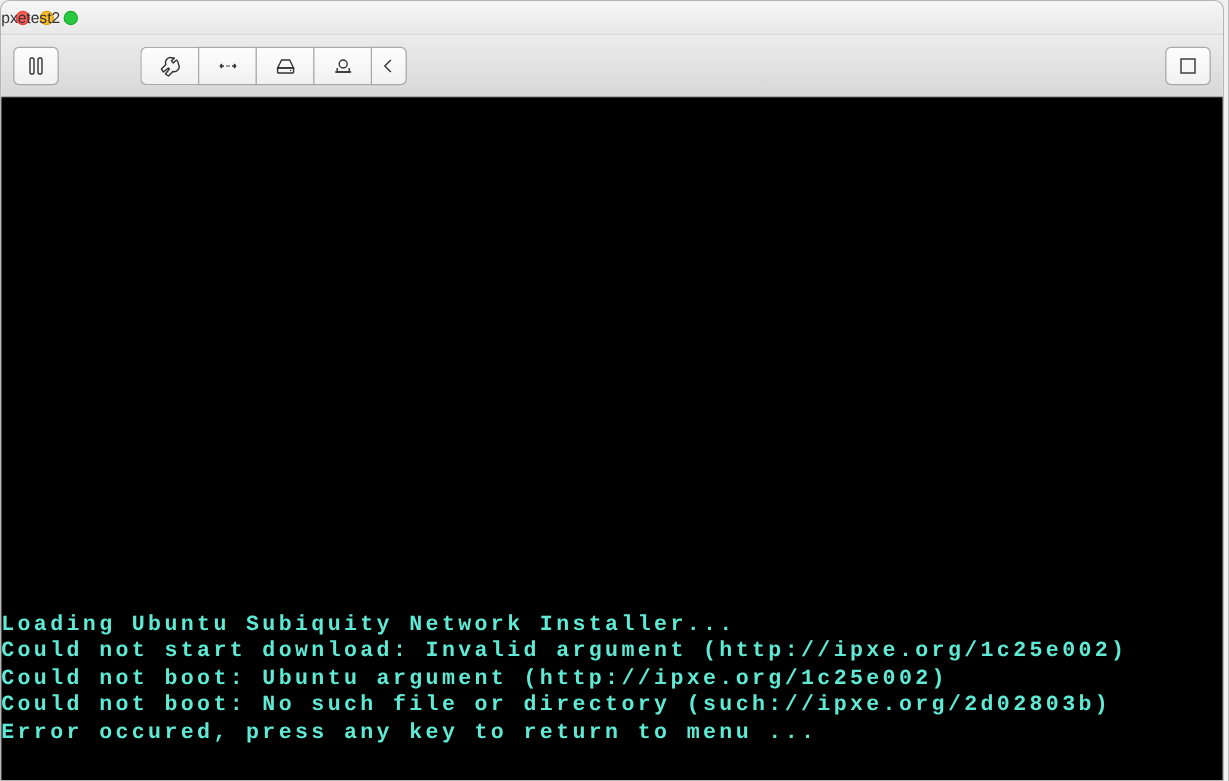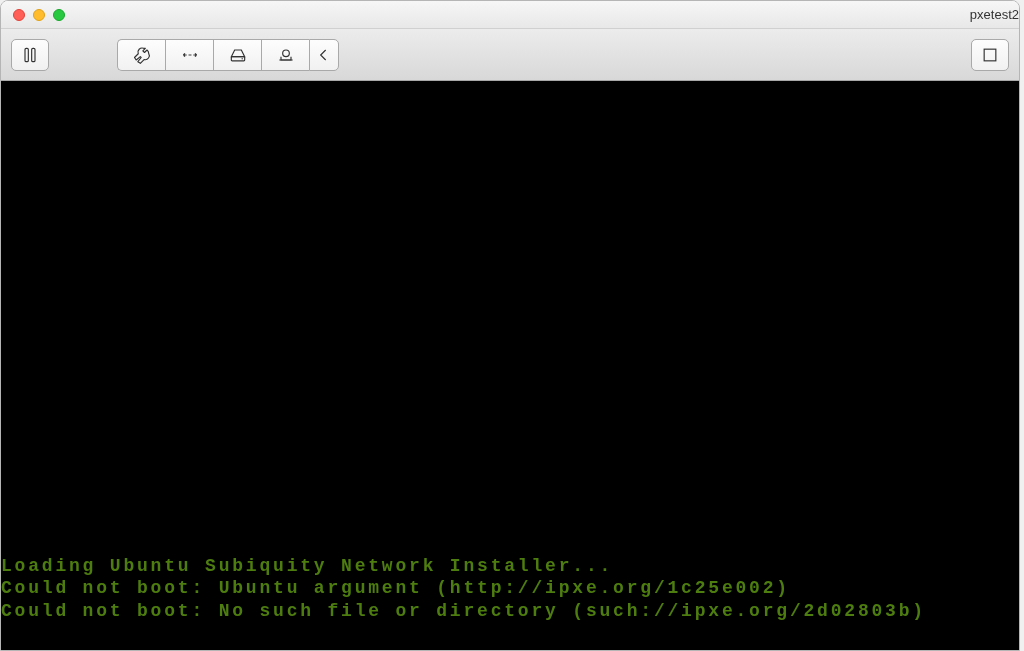--- a/index.html
+++ b/index.html
@@ -42,21 +42,21 @@
       height: 12px;
       border-radius: 50%;
     }
     .light.red { background: #ff5f57; border: 0.5px solid #e24238; }
     .light.yellow { background: #ffbd2e; border: 0.5px solid #e1a116; }
     .light.green { background: #28c840; border: 0.5px solid #17a82c; }
     .window-title {
       position: absolute;
       left: 0;
       right: 0;
-      text-align: right;
+      text-align: left;
       font-size: 13px;
       color: #333;
       pointer-events: none;
     }
     .toolbar {
       height: 52px;
       background: linear-gradient(#ececec, #d8d8d8);
       border-bottom: 1px solid #a8a8a8;
       display: flex;
       align-items: center;
@@ -105,21 +105,21 @@
       border-right: 1px solid #a9a9a9;
       min-width: 24px;
       padding: 0 4px;
     }
     .toolbar-right {
       margin-left: auto;
     }
     .console {
       flex: 1;
       background: #000;
-      color: #4d7c0f;
+      color: #5eead4;
       font-family: "Courier New", "Lucida Console", monospace;
       font-size: 18px;
       font-weight: bold;
       letter-spacing: 2.8px;
       line-height: 1.25;
       padding: 0;
       display: flex;
       flex-direction: column;
       justify-content: flex-end;
       white-space: pre;
@@ -190,16 +190,18 @@
       <div class="toolbar-button">
         <svg viewBox="0 0 24 24">
           <rect x="5" y="5" width="14" height="14"></rect>
         </svg>
       </div>
     </div>
   </div>
 
   <div class="console">
     <div class="console-line">Loading Ubuntu Subiquity Network Installer...</div>
+    <div class="console-line">Could not start download: Invalid argument (http://ipxe.org/1c25e002)</div>
     <div class="console-line">Could not boot: Ubuntu argument (http://ipxe.org/1c25e002)</div>
     <div class="console-line">Could not boot: No such file or directory (such://ipxe.org/2d02803b)</div>
+    <div class="console-line">Error occured, press any key to return to menu ...</div>
   </div>
 </div>
 
 </body></html>

